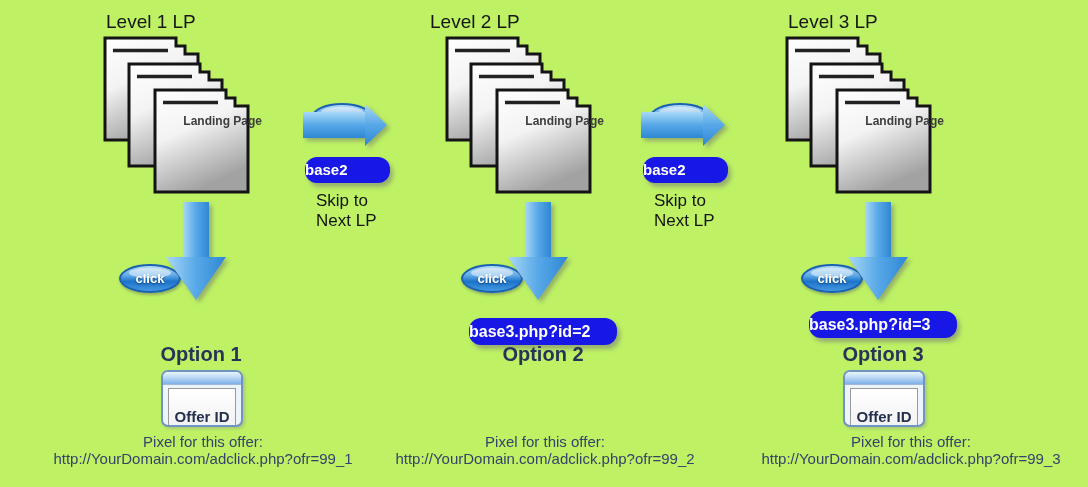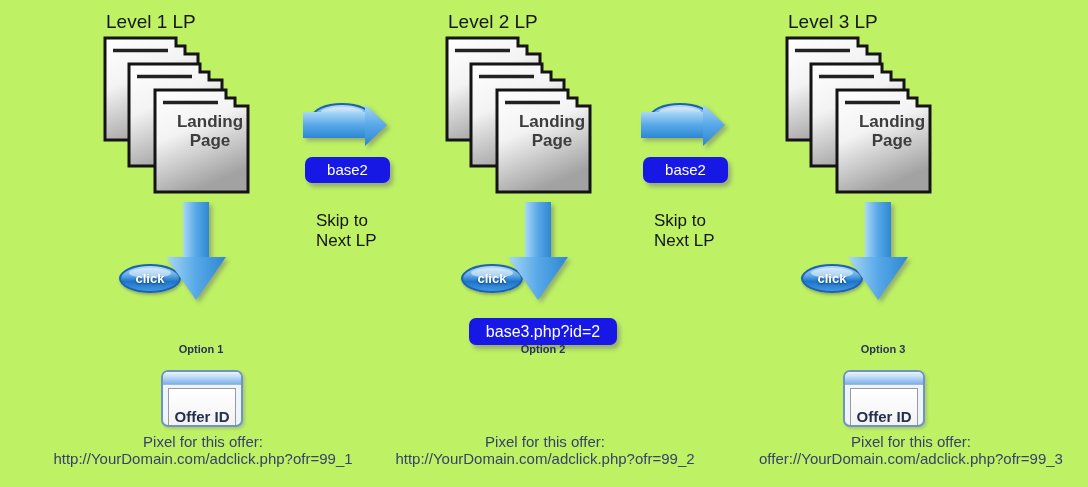--- a/index.html
+++ b/index.html
@@ -6,56 +6,56 @@
   body { font-family:"Liberation Sans", sans-serif; }
   #canvas { position:relative; width:1088px; height:487px; background:#bef264; overflow:hidden; }
 
   .col, .conn { position:absolute; top:0; left:0; width:1088px; height:487px; pointer-events:none; }
   .col > *, .conn > * { pointer-events:auto; }
 
   .lp-title { position:absolute; font-size:19px; color:#161616; white-space:nowrap; }
 
   .stack-svg { position:absolute; }
 
-  .landing-label { position:absolute; width:104px; text-align:center; font-weight:bold;
-                   font-size:17px; line-height:19px; color:#3d3d3d; }
+  .landing-label { position:absolute; width:104px; text-align:right; font-weight:bold;
+                   font-size:12px; line-height:19px; color:#3d3d3d; }
 
   .click-oval { position:absolute; width:58px; height:25px; border-radius:50%;
     background:linear-gradient(180deg,#b9ddf6 0%,#5fa9e7 38%,#1d74c9 62%,#4498e1 100%);
     border:2px solid #1b63b2; box-shadow:1px 2px 3px rgba(90,90,90,.45);
     color:#ffffff; font-weight:bold; font-size:13px; text-align:center; line-height:25px;
     text-shadow:0 1px 2px #0a3e7a;margin-top:33px; }
   .click-oval::after { content:""; position:absolute; left:14%; top:2px; width:72%; height:40%;
     border-radius:50%; background:rgba(255,255,255,.5); }
 
   .arrow-svg { position:absolute; filter:drop-shadow(3px 3px 2px rgba(110,110,110,.5)); }
 
-  .pill { position:absolute; background:#1818e6; color:#ffffff; font-weight:normal;
-    text-align:center; border-radius:7px; box-shadow:3px 4px 4px rgba(120,120,120,.55); }
+  .pill { position:absolute; background:#1818e6; color:#ffffff; font-weight:bold;
+    border-radius:12px; box-shadow:3px 4px 4px rgba(120,120,120,.55); }
   .pill.base3 { width:148px; height:27px; font-size:16px; line-height:27px; }
   .pill.base2 { width:85px; height:26px; font-size:15px; line-height:26px; }
 
   .option-label { position:absolute; width:148px; text-align:center; font-weight:bold;
-    font-size:11px; color:#283357; }
+    font-size:20px; color:#283357; }
 
   .offer-box { position:absolute; width:78px; height:53px; border:2px solid #6f94c4;
     border-radius:7px; background:#eef4fb; box-shadow:2px 2px 3px rgba(140,140,140,.4);
     overflow:hidden; }
   .offer-head { height:12px; background:linear-gradient(180deg,#eaf4fd 0%,#bcd9f5 45%,#7fb0e8 100%);
     border-bottom:1px solid #9db9dc; }
   .offer-body { margin:3px 5px 0 5px; height:34px; border:1px solid #9a9a9a;
     background:linear-gradient(180deg,#ffffff 0%,#ececec 100%);
     text-align:center; font-weight:bold; font-size:15px; line-height:16px;
     color:#25304e; padding-top:20px; box-sizing:content-box; }
 
   .pixel-block { position:absolute; width:330px; text-align:center;
     font-size:15px; line-height:16px; color:#36426b; }
   .pixel-block .url { margin-top:1px; white-space:nowrap;text-align:center; }
 
-  .skip-block { position:absolute; font-size:17px; line-height:20px; color:#141414;margin-top:20px; }
+  .skip-block { position:absolute; font-size:17px; line-height:20px; color:#141414; }
 </style>
 </head>
 <body>
 
 <svg width="0" height="0" style="position:absolute" aria-hidden="true">
   <defs>
     <linearGradient id="pageGrad" x1="0" y1="0" x2="0.4" y2="1">
       <stop offset="0" stop-color="#ffffff"></stop>
       <stop offset="0.45" stop-color="#f3f3f3"></stop>
       <stop offset="0.6" stop-color="#dcdcdc"></stop>
@@ -116,21 +116,21 @@
       <polygon points="62,0 84,21 62,42" fill="url(#arrGradV)"></polygon>
     </svg>
     <div class="pill base2" style="left:305px; top:157px">base2</div>
     <div class="skip-block" style="left:316px; top:191px">
       <div>Skip to</div>
       <div>Next LP</div>
     </div>
   </div>
 
   <div class="col" style="left:342px">
-    <div class="lp-title" style="left:106px; top:11px">Level 2 LP</div>
+    <div class="lp-title" style="left:88px; top:11px">Level 2 LP</div>
     <svg class="stack-svg" style="left:103px; top:36px" width="148" height="159" viewBox="0 0 148 159">
       <g transform="translate(2,2)">
           <polygon points="0,0 71,0 71,8 80,8 80,16 93,16 93,102 0,102" fill="url(#pageGrad)" stroke="#141414" stroke-width="3"></polygon>
           <line x1="8" y1="12.5" x2="63" y2="12.5" stroke="#222" stroke-width="3.5"></line>
         </g>
       <g transform="translate(26,28)">
           <polygon points="0,0 71,0 71,8 80,8 80,16 93,16 93,102 0,102" fill="url(#pageGrad)" stroke="#141414" stroke-width="3"></polygon>
           <line x1="8" y1="12.5" x2="63" y2="12.5" stroke="#222" stroke-width="3.5"></line>
         </g>
       <g transform="translate(52,54)">
@@ -180,24 +180,25 @@
           <polygon points="0,0 71,0 71,8 80,8 80,16 93,16 93,102 0,102" fill="url(#pageGrad)" stroke="#141414" stroke-width="3"></polygon>
           <line x1="8" y1="12.5" x2="63" y2="12.5" stroke="#222" stroke-width="3.5"></line>
         </g>
     </svg>
     <div class="landing-label" style="left:158px; top:112px">Landing Page</div>
     <div class="click-oval" style="left:119px; top:231px">click</div>
     <svg class="arrow-svg" style="left:166px; top:202px" width="60" height="100" viewBox="0 0 60 100">
       <rect x="17" y="0" width="26" height="57" fill="url(#arrGradH)"></rect>
       <polygon points="0,55 60,55 30,98" fill="url(#arrGradH)"></polygon>
     </svg>
+    <div class="pill base3" style="left:127px; top:311px">base3.php?id=3</div>
     <div class="option-label" style="left:127px; top:343px">Option 3</div>
     <div class="offer-box" style="left:161px; top:370px">
       <div class="offer-head"></div>
       <div class="offer-body">Offer ID 3</div>
     </div>
     <div class="pixel-block" style="left:64px; top:434px">
       <div class="caption">Pixel for this offer:</div>
-      <div class="url">offer://YourDomain.com/adclick.php?ofr=99_3</div>
+      <div class="url">http://YourDomain.com/adclick.php?ofr=99_3</div>
     </div>
   </div>
 
 </div>
 
 </body></html>

